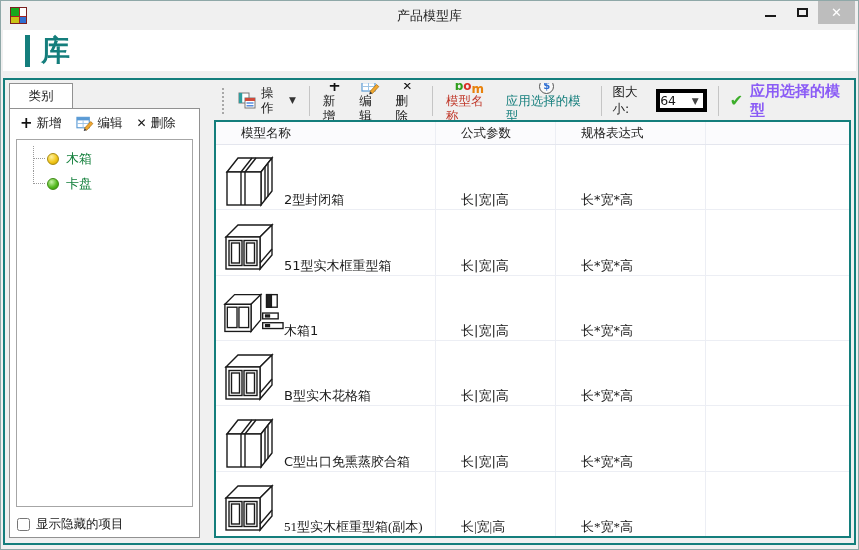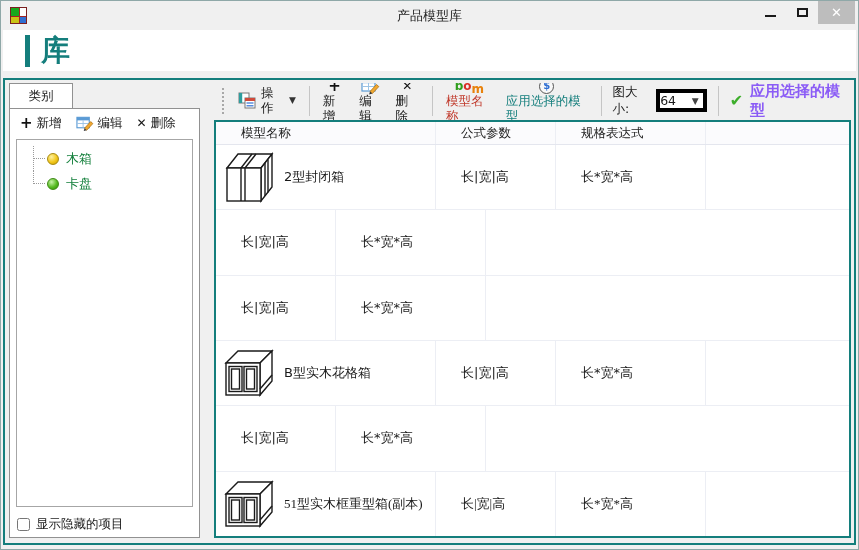--- a/index.html
+++ b/index.html
@@ -79,21 +79,21 @@
   .thead { height:23px; flex:0 0 23px; display:flex; background:#fbfbfd; border-bottom:1px solid #e4e6ee;
     font-size:12.5px; color:#222; }
   .thead .cell { display:flex; align-items:center; }
   .cell { padding-left:25px; border-right:1px solid #eceef4; }
   .col-name { width:220px; flex:0 0 220px; }
   .col-params { width:120px; flex:0 0 120px; }
   .col-spec { width:150px; flex:0 0 150px; }
   .col-extra { flex:1; border-right:none; }
   .trow { flex:1; display:flex; border-bottom:1px solid #eceef4; font-size:13px; color:#1a1a1a; }
   .trow:last-child { border-bottom:none;font-family:Liberation Serif, serif; }
-  .trow .cell { display:flex; align-items:center; }
+  .trow .cell { display:flex; align-items:flex-end; }
   .name-cell { padding-left:6px; }
   .icon-wrap { width:62px; flex:0 0 62px; display:flex; align-items:center; justify-content:flex-start; }
   .box-svg { display:block; }
 </style>
 </head>
 <body>
 
 <svg width="0" height="0" style="position:absolute">
   <defs>
     <g id="svg-closed-box" fill="#fff" stroke="#1a1a1a" stroke-width="1.4" stroke-linejoin="miter">
@@ -298,46 +298,70 @@
                 </svg>
               </span>
             <span>2型封闭箱</span>
           </div>
           <div class="cell col-params">长|宽|高</div>
           <div class="cell col-spec">长*宽*高</div>
           <div class="cell col-extra"></div>
         </div>
 
         <div class="trow">
-          <div class="cell col-params">长|宽|高</div>
-          <div class="cell col-spec">长*宽*高</div>
-          <div class="cell col-extra"></div>
-        </div>
-
-        <div class="trow">
-          <div class="cell col-params">长|宽|高</div>
-          <div class="cell col-spec">长*宽*高</div>
-          <div class="cell col-extra"></div>
-        </div>
-
-        <div class="trow">
           <div class="cell col-name name-cell">
             <span class="icon-wrap">
                 <svg class="box-svg" width="56" height="56" viewBox="0 0 56 56">
                   <use href="#svg-panel-box"></use>
                 </svg>
               </span>
+            <span>51型实木框重型箱</span>
+          </div>
+          <div class="cell col-params">长|宽|高</div>
+          <div class="cell col-spec">长*宽*高</div>
+          <div class="cell col-extra"></div>
+        </div>
+
+        <div class="trow">
+          <div class="cell col-name name-cell">
+            <span class="icon-wrap">
+                <svg class="box-svg" width="64" height="52" viewBox="0 0 64 52">
+                  <use href="#svg-box-with-parts"></use>
+                </svg>
+              </span>
+            <span>木箱1</span>
+          </div>
+          <div class="cell col-params">长|宽|高</div>
+          <div class="cell col-spec">长*宽*高</div>
+          <div class="cell col-extra"></div>
+        </div>
+
+        <div class="trow">
+          <div class="cell col-name name-cell">
+            <span class="icon-wrap">
+                <svg class="box-svg" width="56" height="56" viewBox="0 0 56 56">
+                  <use href="#svg-panel-box"></use>
+                </svg>
+              </span>
             <span>B型实木花格箱</span>
           </div>
           <div class="cell col-params">长|宽|高</div>
           <div class="cell col-spec">长*宽*高</div>
           <div class="cell col-extra"></div>
         </div>
 
         <div class="trow">
+          <div class="cell col-name name-cell">
+            <span class="icon-wrap">
+                <svg class="box-svg" width="56" height="56" viewBox="0 0 56 56">
+                  <use href="#svg-closed-box"></use>
+                </svg>
+              </span>
+            <span>C型出口免熏蒸胶合箱</span>
+          </div>
           <div class="cell col-params">长|宽|高</div>
           <div class="cell col-spec">长*宽*高</div>
           <div class="cell col-extra"></div>
         </div>
 
         <div class="trow">
           <div class="cell col-name name-cell">
             <span class="icon-wrap">
                 <svg class="box-svg" width="56" height="56" viewBox="0 0 56 56">
                   <use href="#svg-panel-box"></use>

